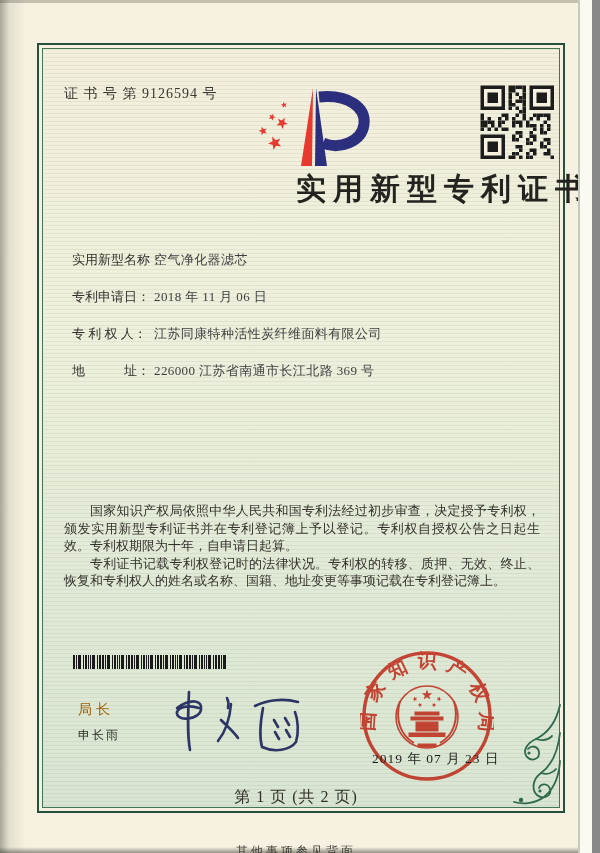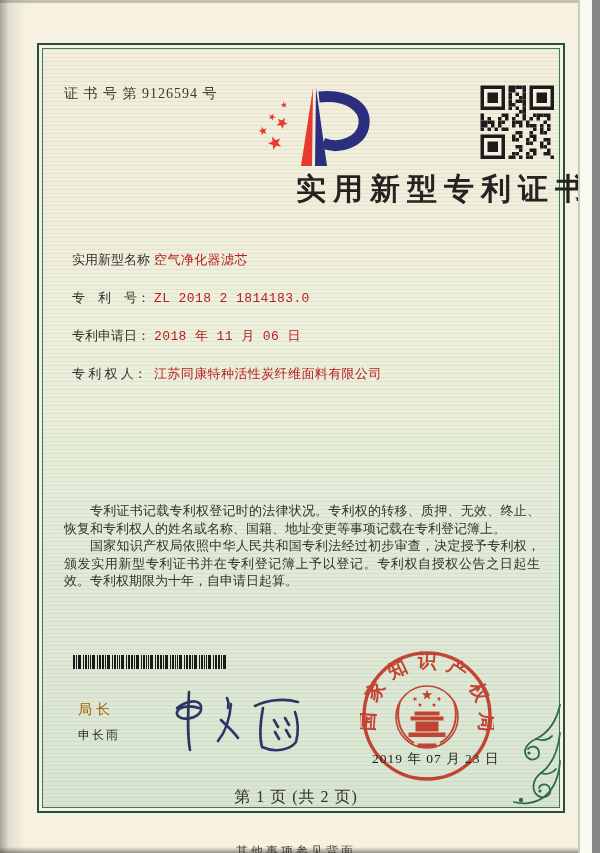--- a/index.html
+++ b/index.html
@@ -25,21 +25,21 @@
     background:
       repeating-linear-gradient(180deg,rgba(106,150,118,.12) 0 1px,rgba(0,0,0,0) 1px 4px),
       linear-gradient(180deg,#f4eedc 0%,#eef0dc 38%,#e2ead7 68%,#d9e5d2 100%);}
   .abs{position:absolute;}
   .cert-no{left:64px;top:85px;font-size:14px;letter-spacing:1px;color:#3a3833;}
   .title{left:0;right:0;top:169px;text-align:right;font-size:30px;font-weight:bold;
     letter-spacing:7px;color:#25231f;}
   .fields{left:72px;top:251px;width:470px;font-size:13px;}
   .field-row{margin-bottom:19.5px;line-height:17.5px;white-space:nowrap;}
   .f-label{display:inline-block;width:82px;white-space:pre;color:#33312c;}
-  .f-value{color:#b91c1c;letter-spacing:.4px;font-family:Liberation Mono, monospace;}
+  .f-value{color:#404040;letter-spacing:.4px;}
   .grant-date{display:inline-block;width:146px;}
   .grant-no-label{display:inline-block;width:84px;white-space:pre;}
   .paras{left:64px;top:502px;width:476px;font-size:13px;line-height:17.6px;
     color:#34322c;text-align:justify;}
   .paras p{margin:0;text-indent:2em;}
   .barcode{left:73px;top:655px;}
   .director-label{left:78px;top:701px;font-size:14px;letter-spacing:4px;color:#a16207;}
   .director-name{left:78px;top:727px;font-size:12px;letter-spacing:2px;color:#2e2c28;}
   .signature{left:163px;top:686px;}
   .ornament{left:496px;top:703px;}
@@ -201,33 +201,33 @@
       <rect x="71.5" y="71.5" width="3.5" height="3.5" fill="#1c1c1c"></rect>
     </svg>
 
   <div class="abs title">实用新型专利证书</div>
 
   <div class="abs fields">
     <div class="field-row">
       <span class="f-label">实用新型名称：</span><span class="f-value">空气净化器滤芯</span>
     </div>
     <div class="field-row">
-      <span class="f-label">专　利　号：</span><span class="f-value">ZL 2018 2 1814183.0</span>
-    </div>
-    <div class="field-row">
       <span class="f-label">专利申请日：</span><span class="f-value">2018 年 11 月 06 日</span>
     </div>
     <div class="field-row">
       <span class="f-label">专 利 权 人：</span><span class="f-value">江苏同康特种活性炭纤维面料有限公司</span>
     </div>
+    <div class="field-row">
+      <span class="f-label">地　　　址：</span><span class="f-value">226000 江苏省南通市长江北路 369 号</span>
+    </div>
   </div>
 
   <div class="abs paras">
+    <p>国家知识产权局依照中华人民共和国专利法经过初步审查，决定授予专利权，颁发实用新型专利证书并在专利登记簿上予以登记。专利权自授权公告之日起生效。专利权期限为十年，自申请日起算。</p>
     <p>专利证书记载专利权登记时的法律状况。专利权的转移、质押、无效、终止、恢复和专利权人的姓名或名称、国籍、地址变更等事项记载在专利登记簿上。</p>
-    <p>国家知识产权局依照中华人民共和国专利法经过初步审查，决定授予专利权，颁发实用新型专利证书并在专利登记簿上予以登记。专利权自授权公告之日起生效。专利权期限为十年，自申请日起算。</p>
   </div>
 
   <svg class="abs barcode" width="154" height="14" viewBox="0 0 154 14" id="barcode-svg">
       <rect x="0" y="0" width="2" height="14" fill="#1a1a1a"></rect>
       <rect x="3" y="0" width="1" height="14" fill="#1a1a1a"></rect>
       <rect x="5" y="0" width="3" height="14" fill="#1a1a1a"></rect>
       <rect x="10" y="0" width="1" height="14" fill="#1a1a1a"></rect>
       <rect x="12" y="0" width="2" height="14" fill="#1a1a1a"></rect>
       <rect x="15" y="0" width="1" height="14" fill="#1a1a1a"></rect>
       <rect x="17" y="0" width="1" height="14" fill="#1a1a1a"></rect>

